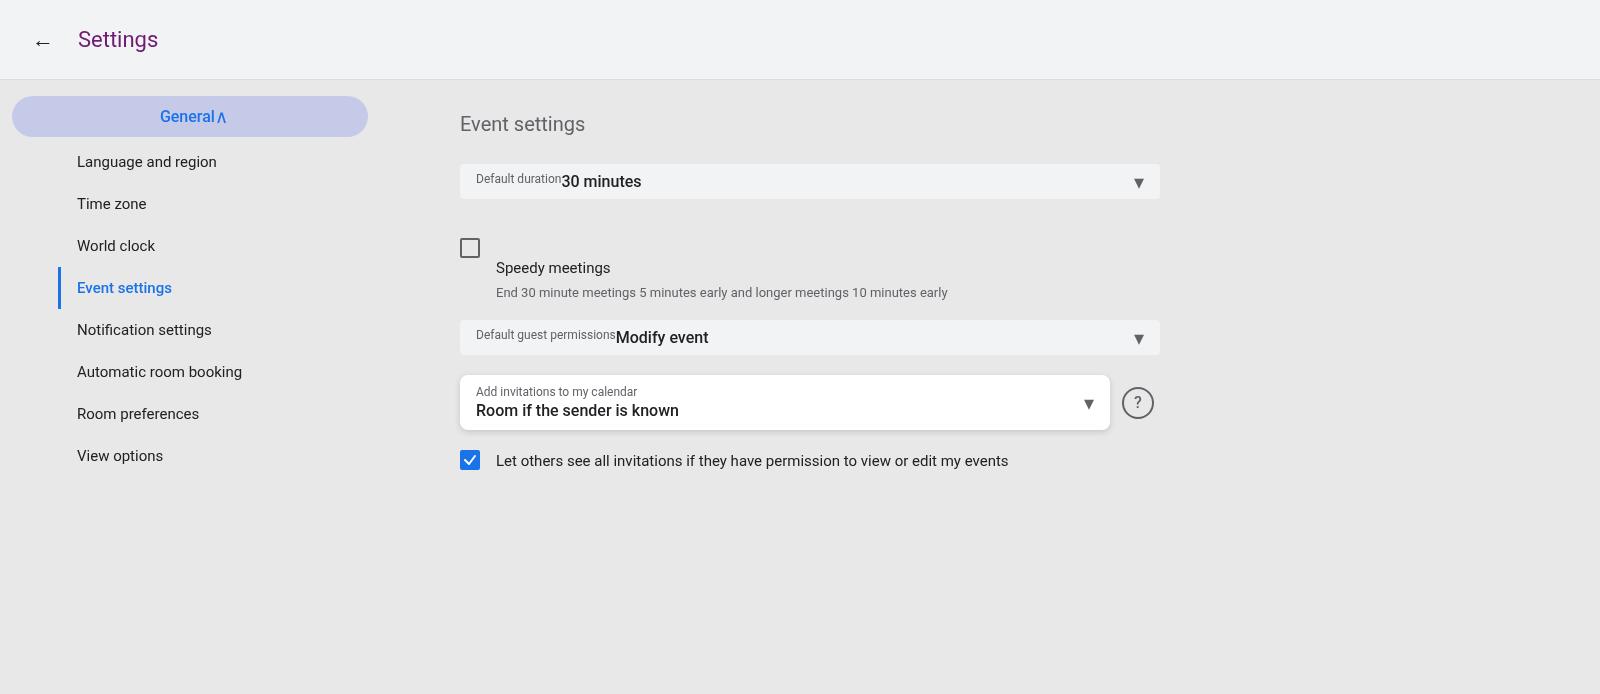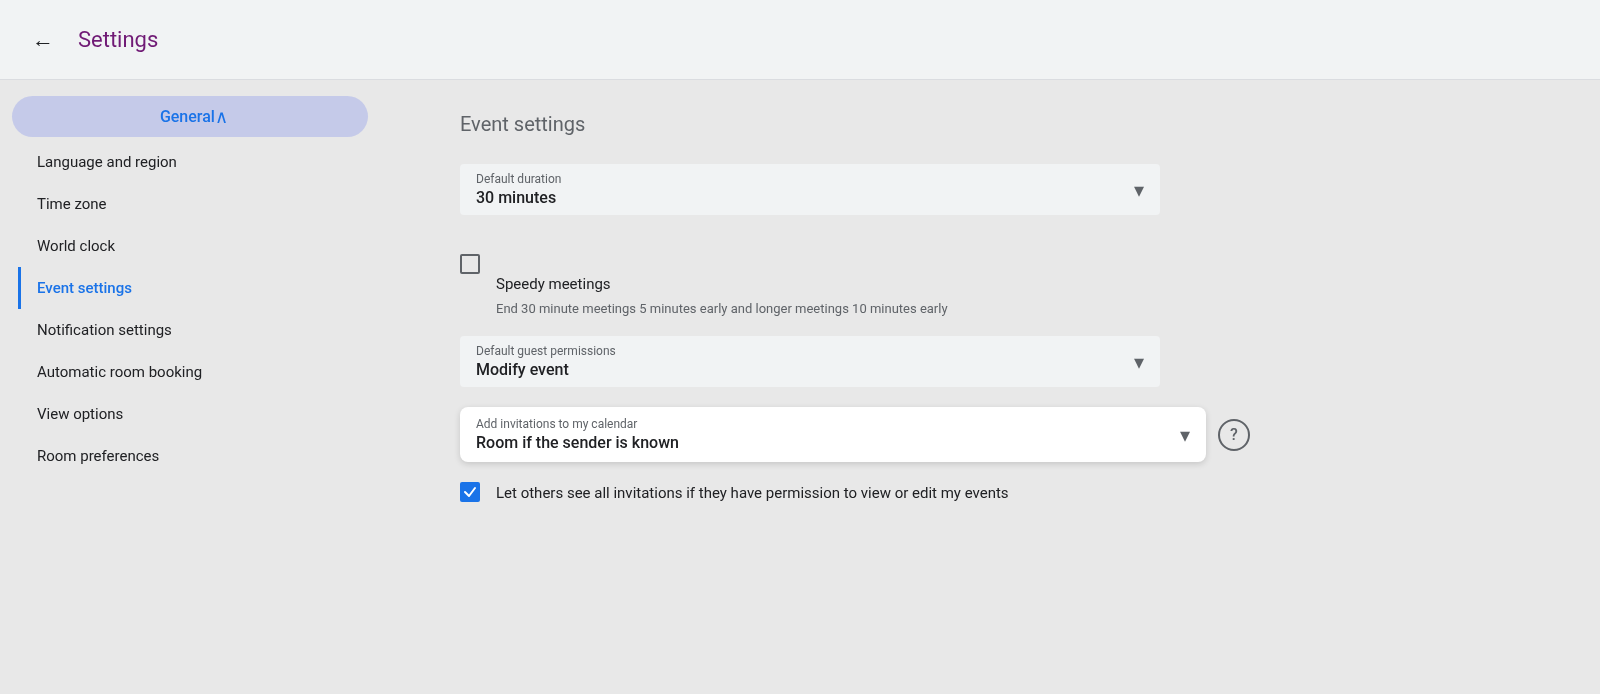--- a/index.html
+++ b/index.html
@@ -68,21 +68,21 @@
       font-weight: 500;
     }
 
     .sidebar-section-header .chevron {
       font-size: 18px;
       color: #1a73e8;
     }
 
     .sidebar-subitems {
       margin-top: 4px;
-      padding-left: 18px;
+      padding-left: 58px;
     }
 
     .sidebar-item {
       padding: 12px 16px;
       font-size: 15px;
       color: #202124;
       cursor: pointer;
       border-left: 3px solid transparent;
       font-weight: 400;
     }
@@ -104,21 +104,20 @@
       font-weight: 400;
       color: #5f6368;
       margin-bottom: 28px;
     }
 
     .dropdown-wrapper {
       background: #f1f3f4;
       border-radius: 4px;
       padding: 8px 16px;
       display: flex;
-      flex-direction: column;
       width: 700px;
       cursor: pointer;
       position: relative;
       margin-bottom: 20px;
     }
 
     .dropdown-label {
       font-size: 12px;
       color: #5f6368;
       margin-bottom: 2px;
@@ -174,21 +173,21 @@
       gap: 12px;
       margin-bottom: 20px;
     }
 
     .invite-dropdown {
       background: #ffffff;
       border-radius: 8px;
       padding: 10px 16px;
       display: flex;
       flex-direction: column;
-      width: 746px;
+      width: 650px;
       cursor: pointer;
       position: relative;
       box-shadow: 0 2px 6px rgba(0,0,0,0.15);
     }
 
     .invite-dropdown-label {
       font-size: 12px;
       color: #5f6368;
       margin-bottom: 2px;
     }
@@ -278,24 +277,24 @@
       <div class="sidebar-item active">
         <span>Event settings</span>
       </div>
       <div class="sidebar-item">
         <span>Notification settings</span>
       </div>
       <div class="sidebar-item">
         <span>Automatic room booking</span>
       </div>
       <div class="sidebar-item">
+        <span>Room preferences</span>
+      </div>
+      <div class="sidebar-item">
         <span>View options</span>
-      </div>
-      <div class="sidebar-item">
-        <span>Room preferences</span>
       </div>
     </div>
   </div>
 
   <div class="main-content">
     <div class="section-title">Event settings</div>
 
     <div class="dropdown-wrapper">
       <span class="dropdown-label">Default duration</span>
       <span class="dropdown-value">30 minutes</span>

